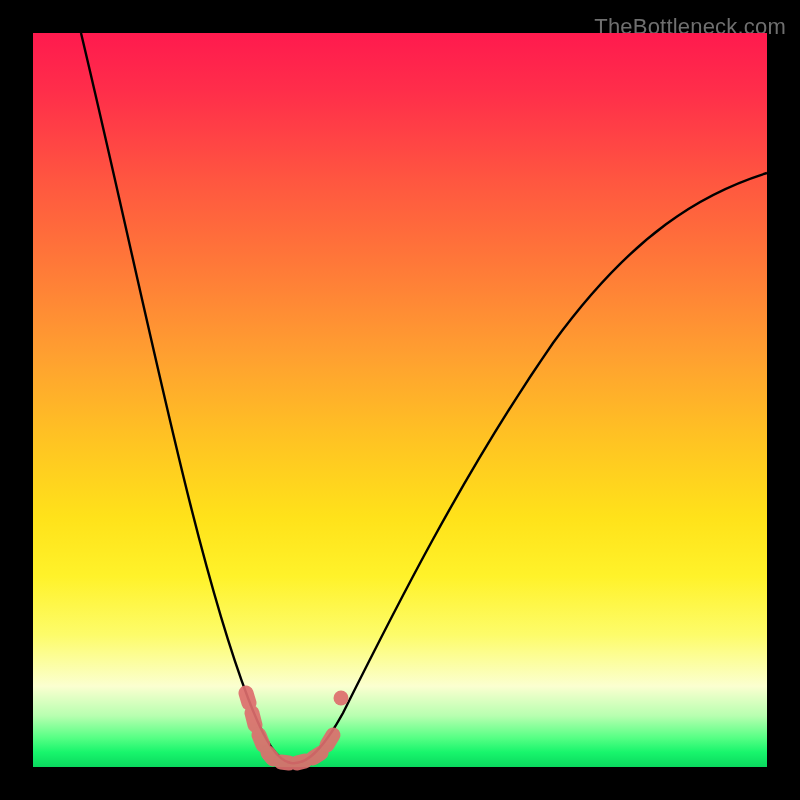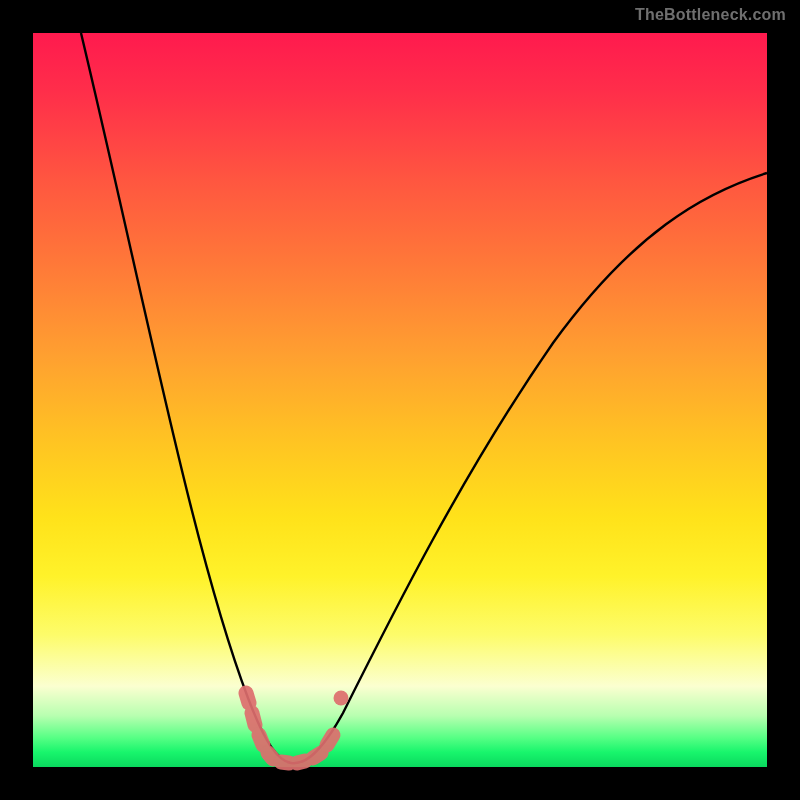--- a/index.html
+++ b/index.html
@@ -39,25 +39,25 @@
       #fdfc6a 82%,
       #fbffd0 89%,
       #b8ffb0 93%,
       #57ff85 96%,
       #18f56c 98%,
       #0ad85e 100%
     );
   }
   .watermark {
     position: absolute;
-    top: 6px;
+    top: 14px;
     right: 14px;
     color: #6f6f6f;
-    font-size: 16px;
-    font-weight: 700;
+    font-size: 22px;
+    font-weight: 400;
     letter-spacing: 0.2px;
     user-select: none;
   }
   svg.curve {
     position: absolute;
     top: 0;
     left: 0;
     width: 734px;
     height: 734px;
     overflow: visible;

